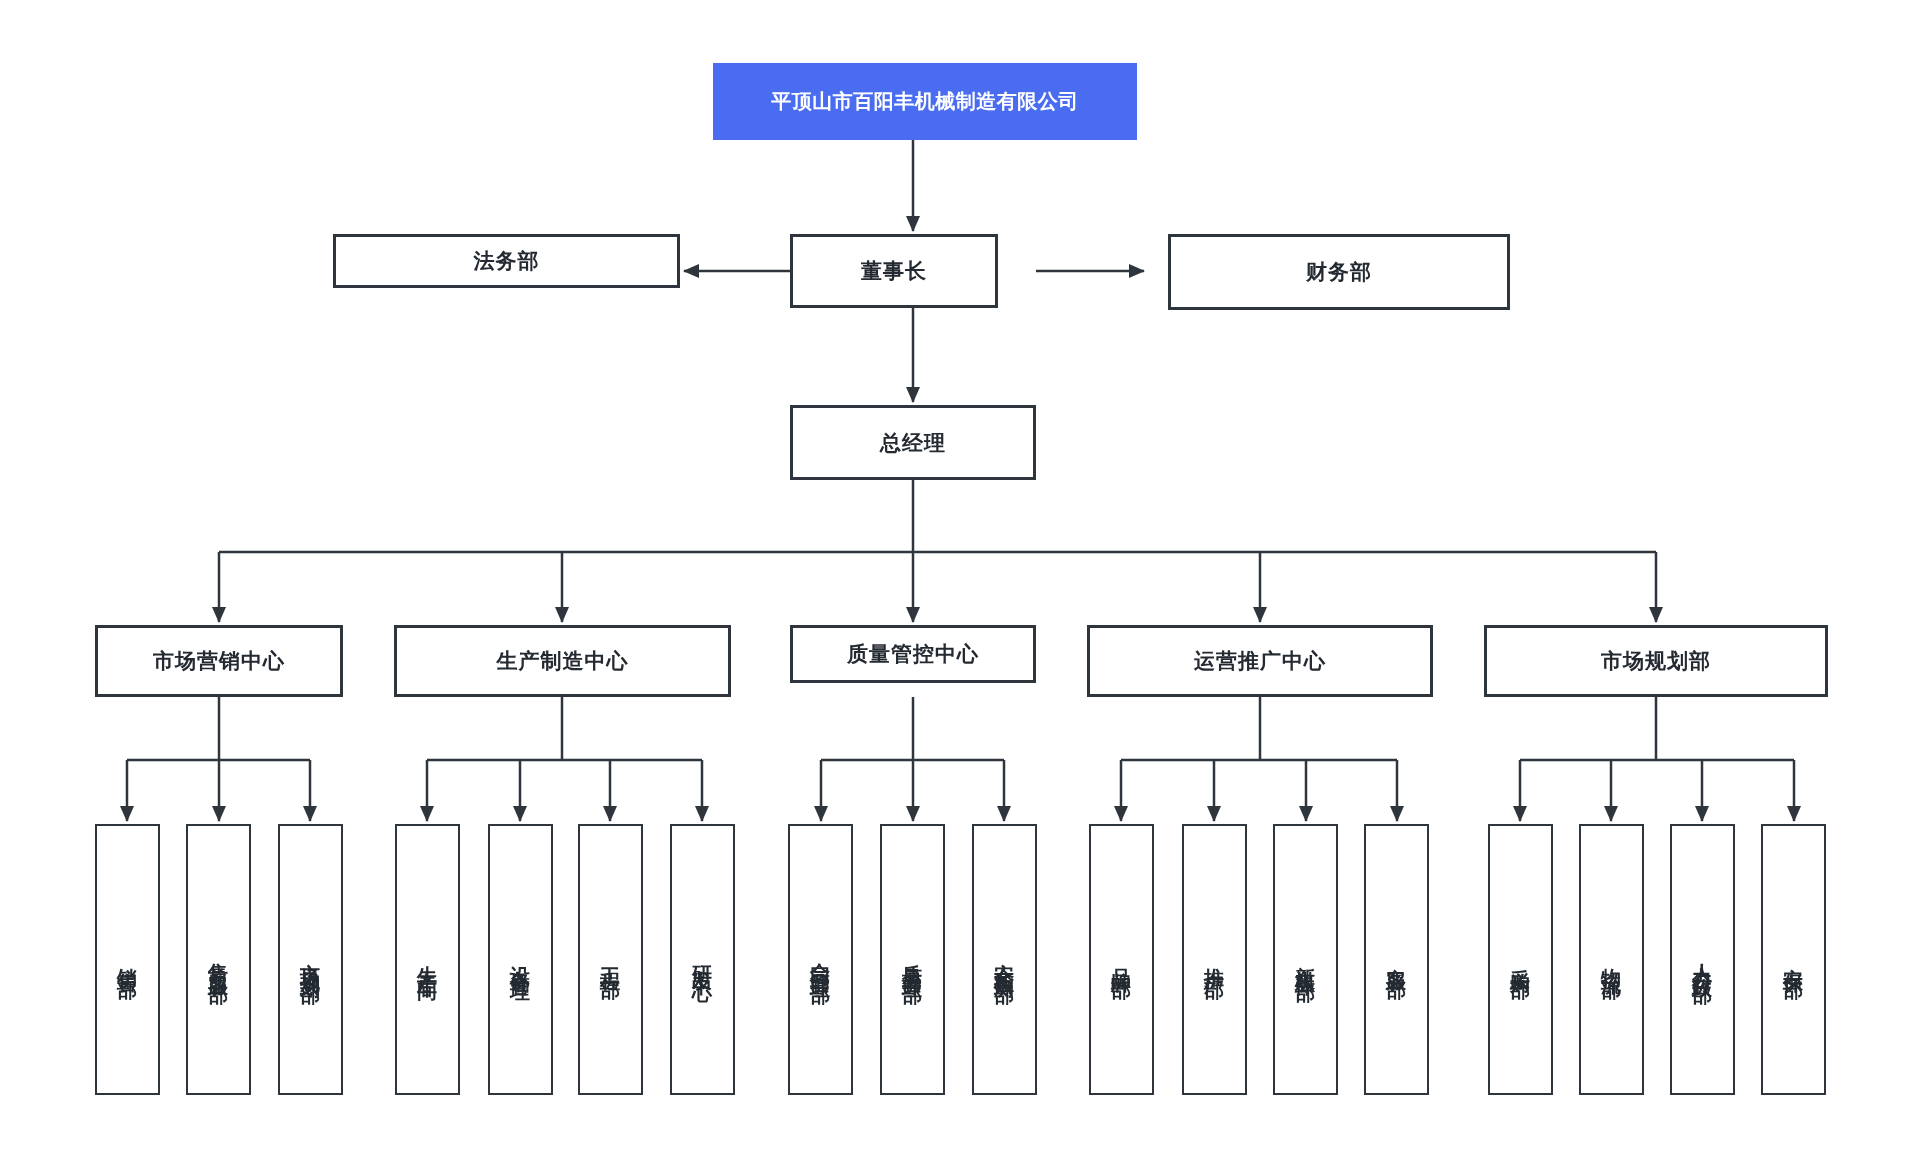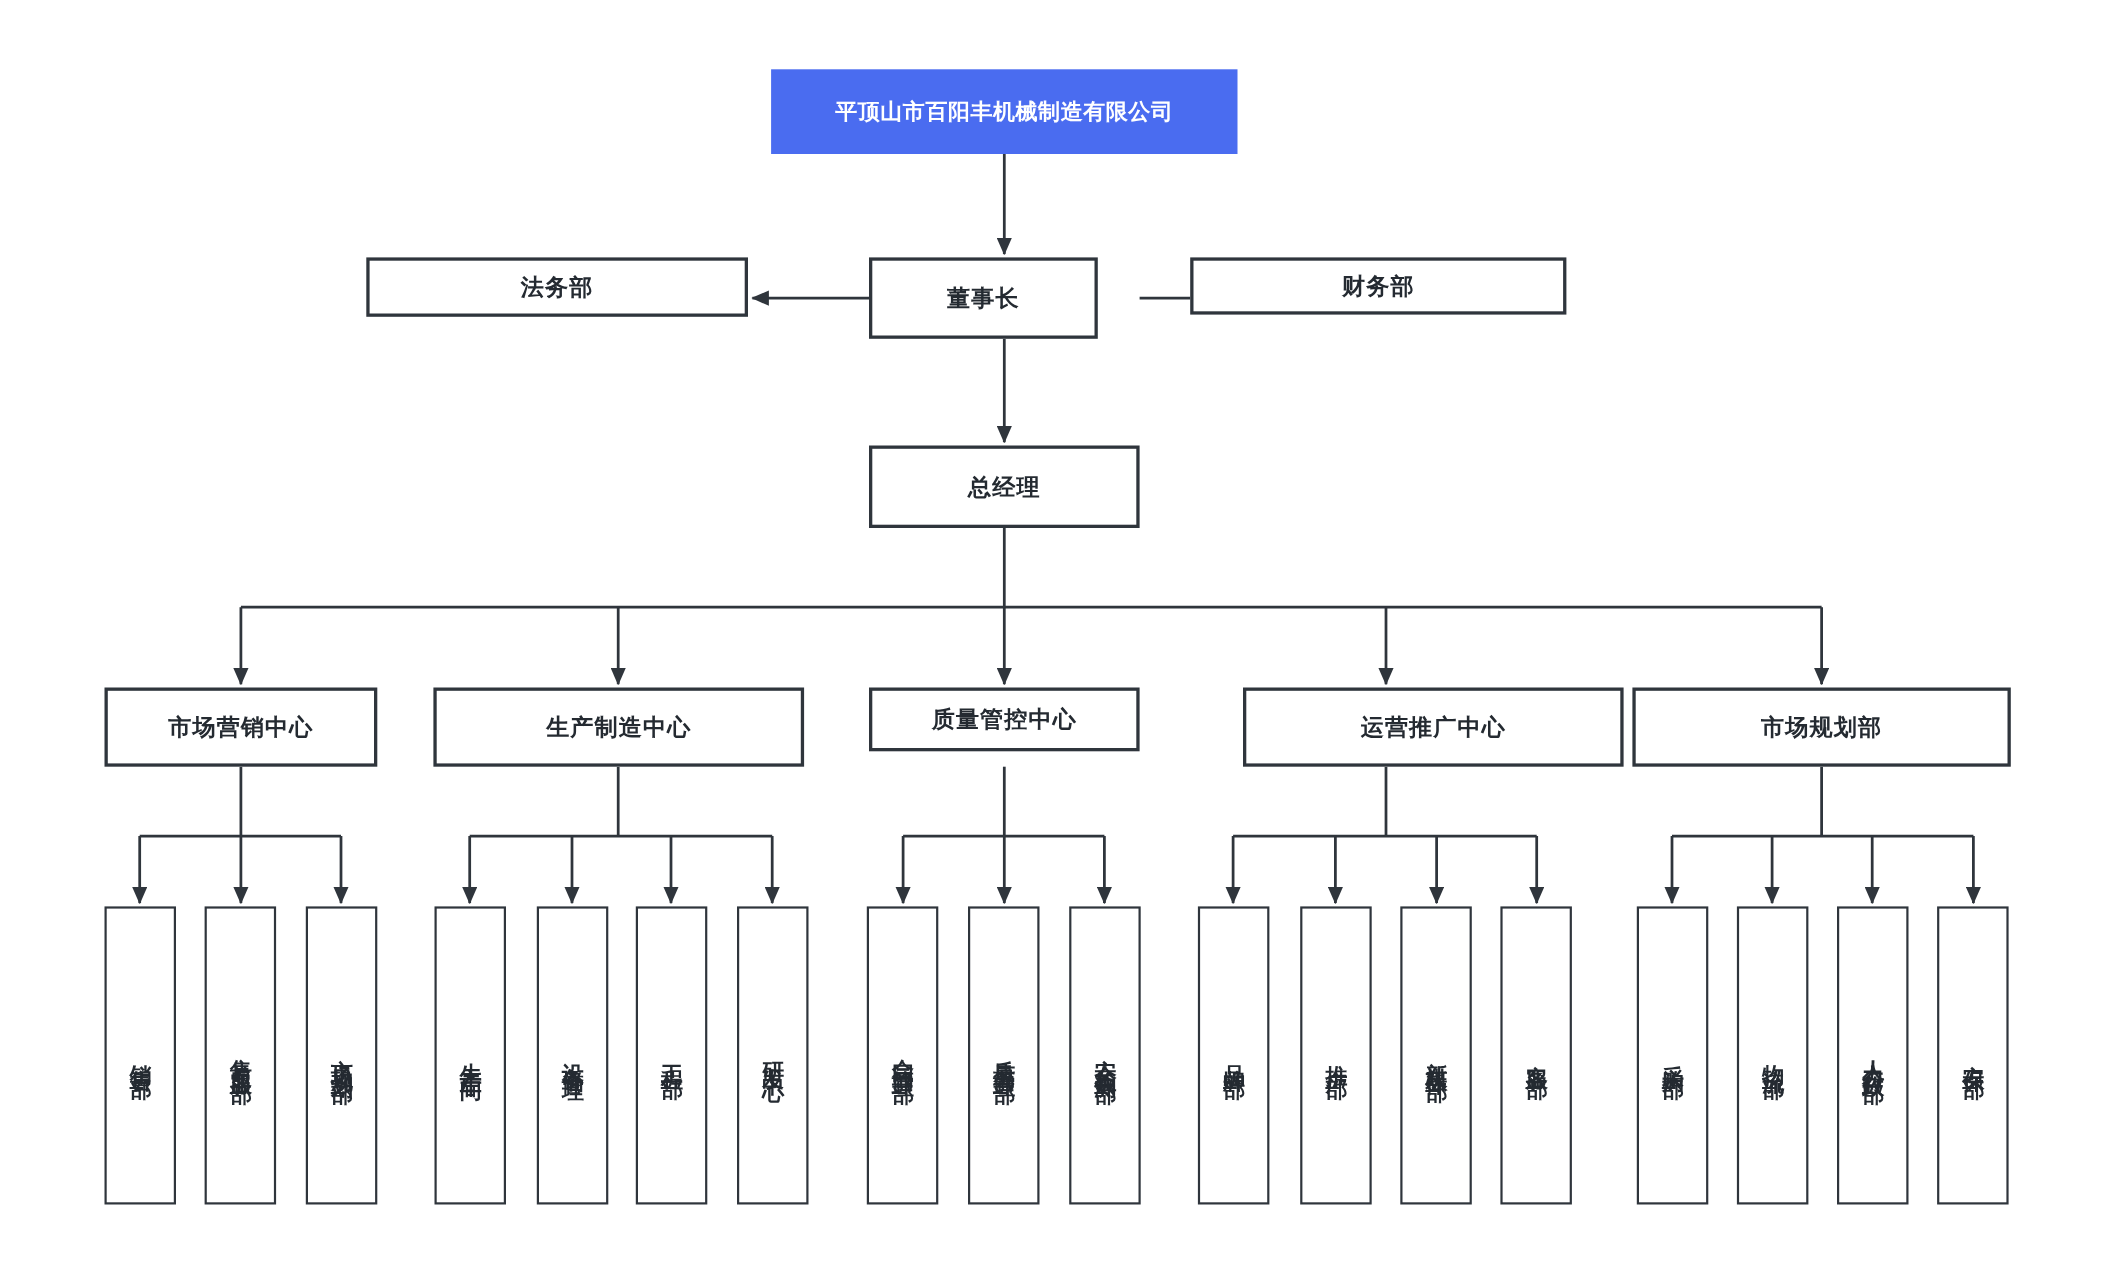--- a/index.html
+++ b/index.html
@@ -28,20 +28,21 @@
     font-size:21px;
     z-index:2;
     letter-spacing:1px;
   }
   .node.title{
     background:var(--blue);
     border:none;
     color:#ffffff;
     font-size:20px;
     letter-spacing:0.5px;
+    margin-left:12px;
   }
   .node.leaf{
     border-width:2px;
   }
   .vtext{
     writing-mode:vertical-rl;
     text-orientation:upright;
     letter-spacing:5px;
     font-size:20px;
     font-weight:700;
@@ -114,38 +115,38 @@
   <div class="node title" style="left:701px;top:63px;width:424px;height:77px;">
     <span>平顶山市百阳丰机械制造有限公司</span>
   </div>
 
   <div class="node" style="left:333px;top:234px;width:347px;height:54px;">
     <span>法务部</span>
   </div>
   <div class="node" style="left:790px;top:234px;width:208px;height:74px;">
     <span>董事长</span>
   </div>
-  <div class="node" style="left:1082px;top:234px;width:342px;height:52px;">
+  <div class="node" style="left:1168px;top:234px;width:342px;height:76px;">
     <span>财务部</span>
   </div>
 
   <div class="node" style="left:790px;top:405px;width:246px;height:75px;">
     <span>总经理</span>
   </div>
 
   <div class="node" style="left:394px;top:625px;width:337px;height:72px;">
     <span>生产制造中心</span>
   </div>
   <div class="node" style="left:95px;top:625px;width:248px;height:72px;">
     <span>市场营销中心</span>
   </div>
   <div class="node" style="left:790px;top:625px;width:246px;height:58px;">
     <span>质量管控中心</span>
   </div>
-  <div class="node" style="left:1087px;top:625px;width:346px;height:72px;margin-left:43px;">
+  <div class="node" style="left:1087px;top:625px;width:346px;height:72px;">
     <span>运营推广中心</span>
   </div>
   <div class="node" style="left:1484px;top:625px;width:344px;height:72px;">
     <span>市场规划部</span>
   </div>
 
   <div class="node leaf" style="left:95px;top:824px;width:65px;height:271px;">
     <span class="vtext">销售部</span>
   </div>
   <div class="node leaf" style="left:186px;top:824px;width:65px;height:271px;">

